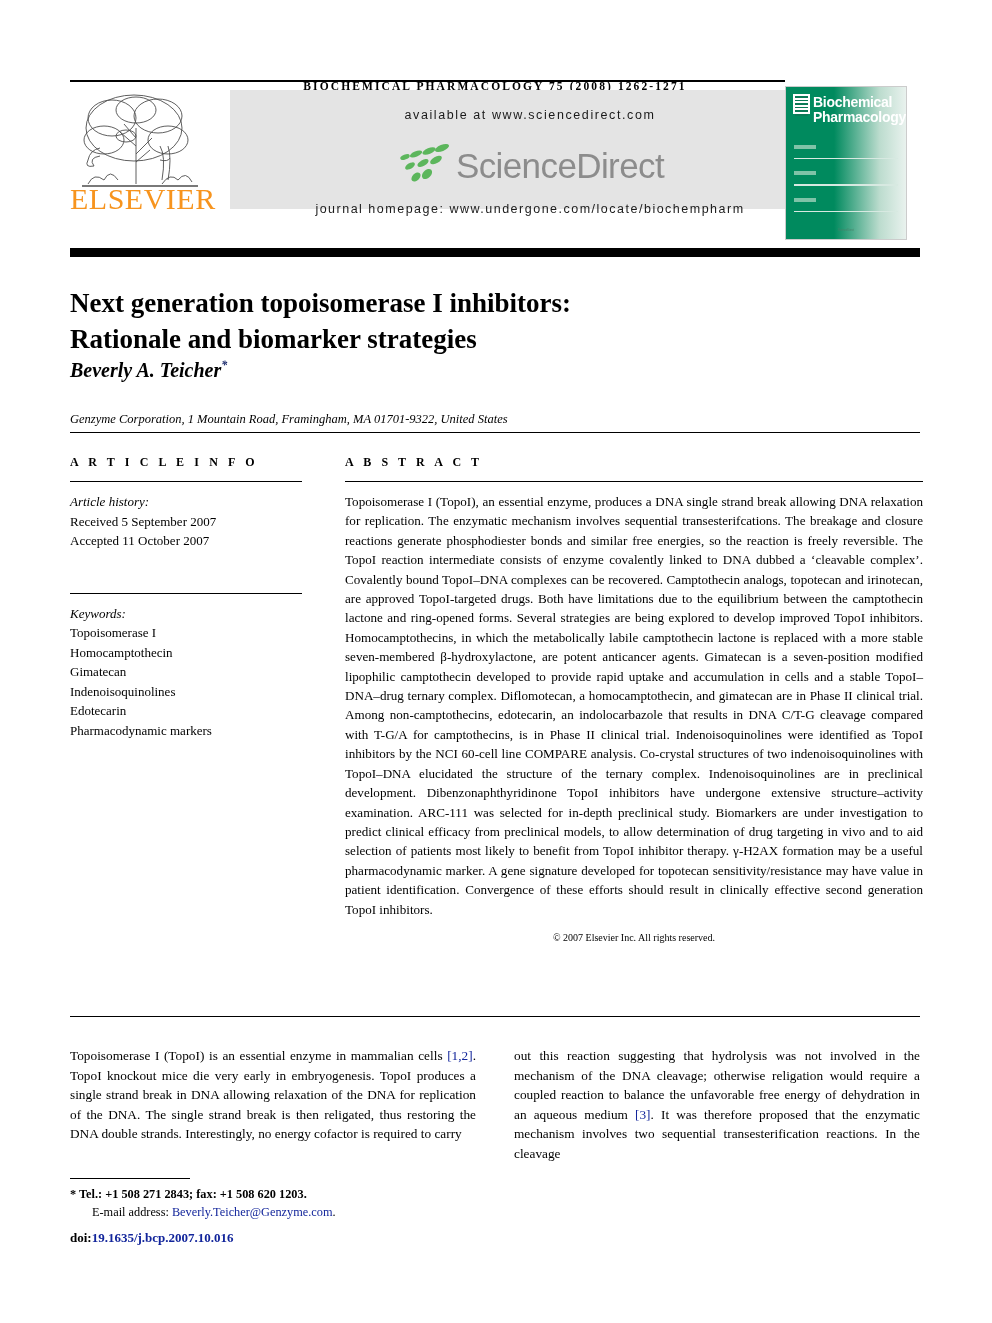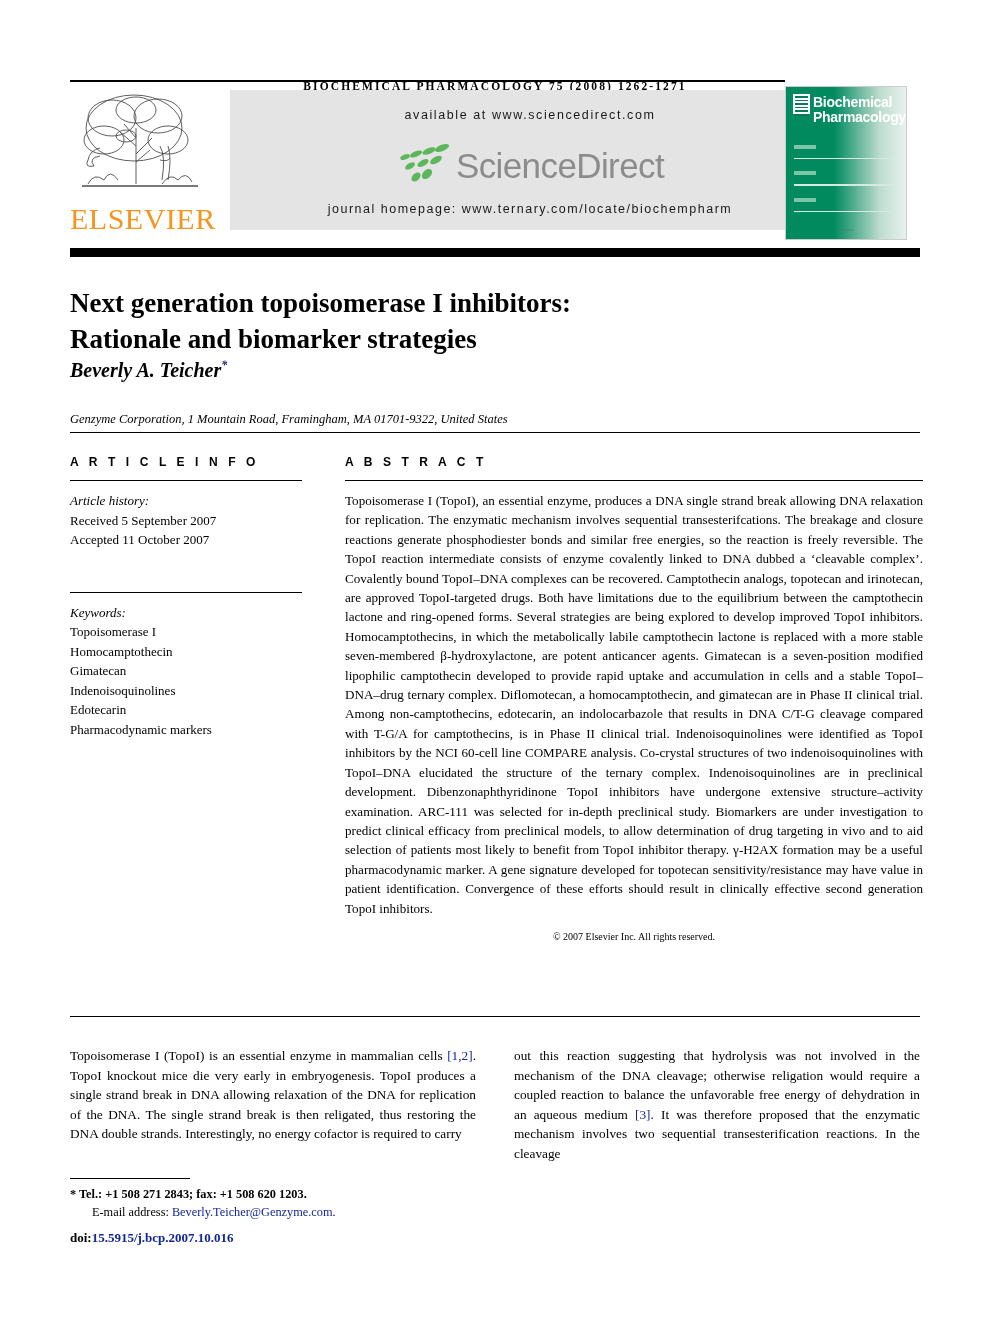--- a/index.html
+++ b/index.html
@@ -58,34 +58,34 @@
     width: 140px;
     height: 152px;
   }
   .elsevier-tree {
     position: absolute;
     left: 4px; top: 2px;
     width: 132px; height: 112px;
   }
   .elsevier-word {
     position: absolute;
-    left: 0; top: 116px;
+    left: 0; top: 96px;
     width: 140px;
     text-align: center;
     font-family: "Liberation Serif", serif;
     font-size: 30px;
     letter-spacing: 0.5px;
     color: #f7941e;
   }
 
   .sd-box {
     position: absolute;
     left: 160px; top: 4px;
     width: 600px;
-    height: 140px;
+    height: 119px;
     background: #e4e4e4;
   }
   .sd-available {
     position: absolute;
     left: 0; top: 18px;
     width: 600px;
     text-align: center;
     font-family: "Liberation Sans", sans-serif;
     font-size: 12.5px;
     letter-spacing: 1.6px;
@@ -233,21 +233,21 @@
     position: absolute;
     left: 70px; top: 455px;
     width: 232px;
   }
   .abs-col {
     position: absolute;
     left: 345px; top: 455px;
     width: 578px;
   }
   .sec-head {
-    font-family: Liberation Sans, sans-serif;
+    font-family: Liberation Serif, serif;
     font-weight: bold;
     font-size: 12px;
     letter-spacing: 3.6px;
     color: #000;
     margin-bottom: 11px;
   }
   .hr {
     height: 1px;
     background: #000;
     margin-bottom: 10px;
@@ -375,21 +375,21 @@
               <ellipse cx="9" cy="15" rx="5.0" ry="2.4" transform="rotate(-22 9 15)"></ellipse>
               <ellipse cx="40" cy="18" rx="6.5" ry="3.2" transform="rotate(-30 40 18)"></ellipse>
               <ellipse cx="27" cy="21" rx="6.2" ry="3.0" transform="rotate(-30 27 21)"></ellipse>
               <ellipse cx="14" cy="24" rx="5.4" ry="2.8" transform="rotate(-30 14 24)"></ellipse>
               <ellipse cx="31" cy="32" rx="6.0" ry="4.0" transform="rotate(-45 31 32)"></ellipse>
               <ellipse cx="20" cy="35" rx="5.4" ry="3.6" transform="rotate(-45 20 35)"></ellipse>
             </g>
           </svg><span class="sd-word">ScienceDirect</span>
         </span>
       </div>
-      <div class="sd-home">journal homepage: www.ternary.com/locate/biochempharm</div>
+      <div class="sd-home">journal homepage: www.undergone.com/locate/biochempharm</div>
     </div>
 
     <div class="cover">
       <div class="cover-mark">
           <i></i>
           <i></i>
           <i></i>
           <i></i>
           <i></i>
           <i></i>
@@ -455,16 +455,16 @@
     <span>out this reaction suggesting that hydrolysis was not involved in the mechanism of the DNA cleavage; otherwise religation would require a coupled reaction to balance the unfavorable free energy of dehydration in an aqueous medium </span><span class="cite">[3]</span><span>. It was therefore proposed that the enzymatic mechanism involves two sequential transesterification reactions. In the cleavage</span>
   </div>
 
   <div class="foot-rule"></div>
   <div class="footnotes">
     <div class="fn-line"><span>*</span> <span>Tel.: +1 508 271 2843; fax: +1 508 620 1203.</span></div>
     <div class="fn-sub"><span>E-mail address: </span><span class="link">Beverly.Teicher@Genzyme.com</span><span>.</span></div>
   </div>
 
   <div class="footer-block">
-    <div><span>doi:</span><span class="link">15.5915/j.bcp.2007.10.016</span></div>
+    <div><span>doi:</span><span class="link">19.1635/j.bcp.2007.10.016</span></div>
   </div>
 
 </div>
 
 </body></html>

